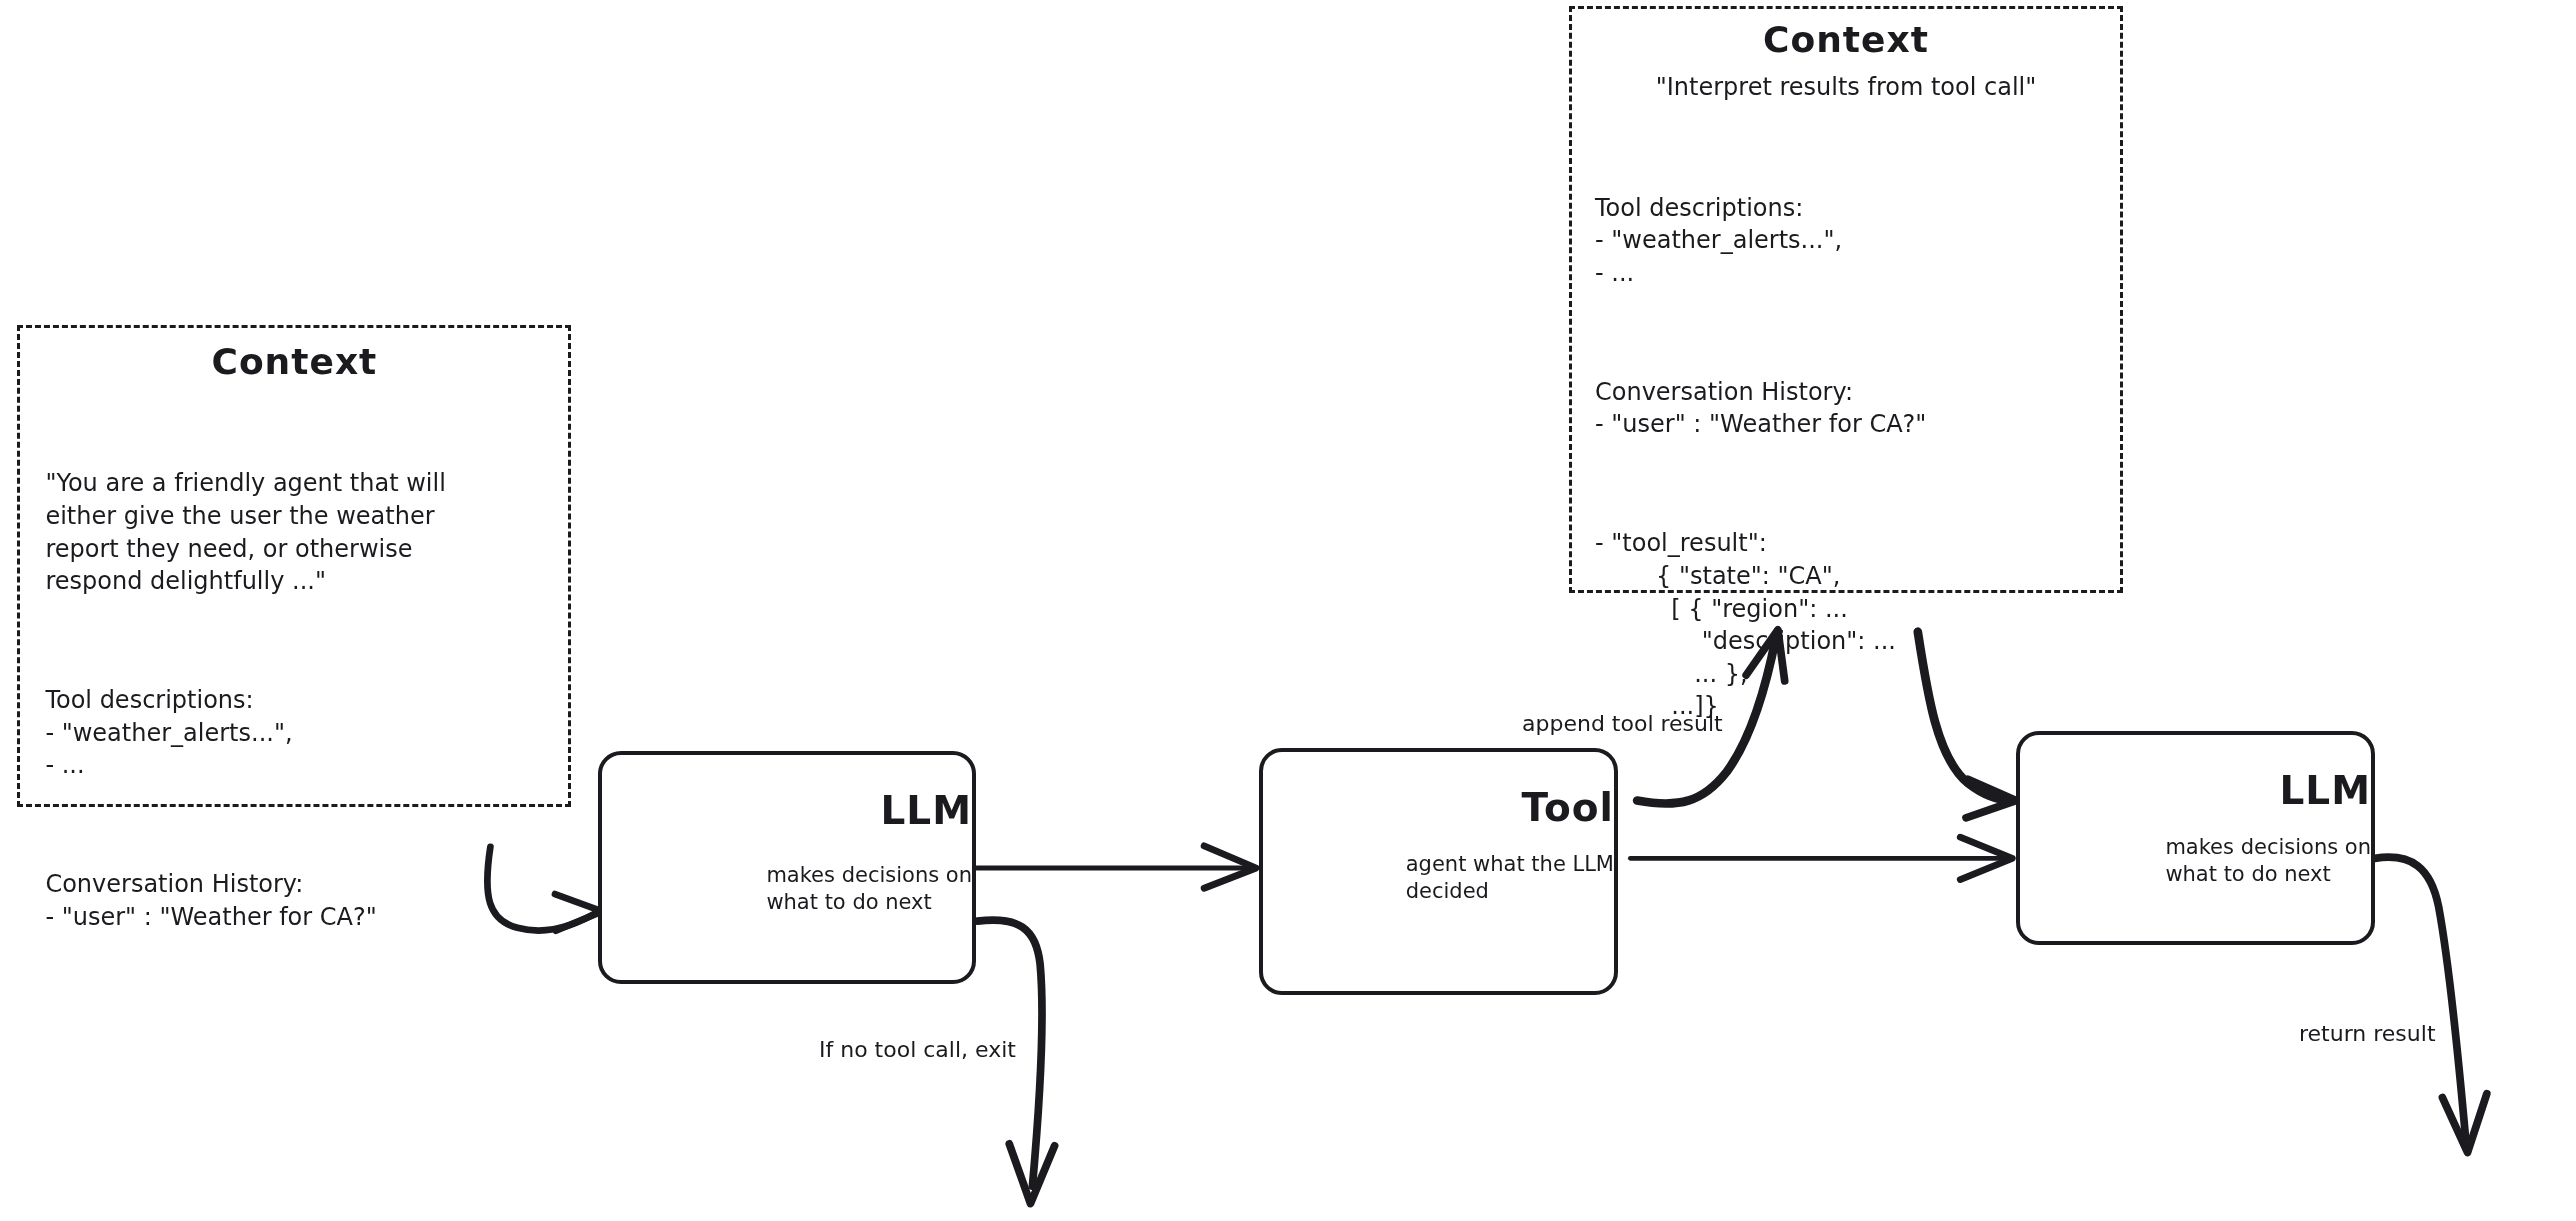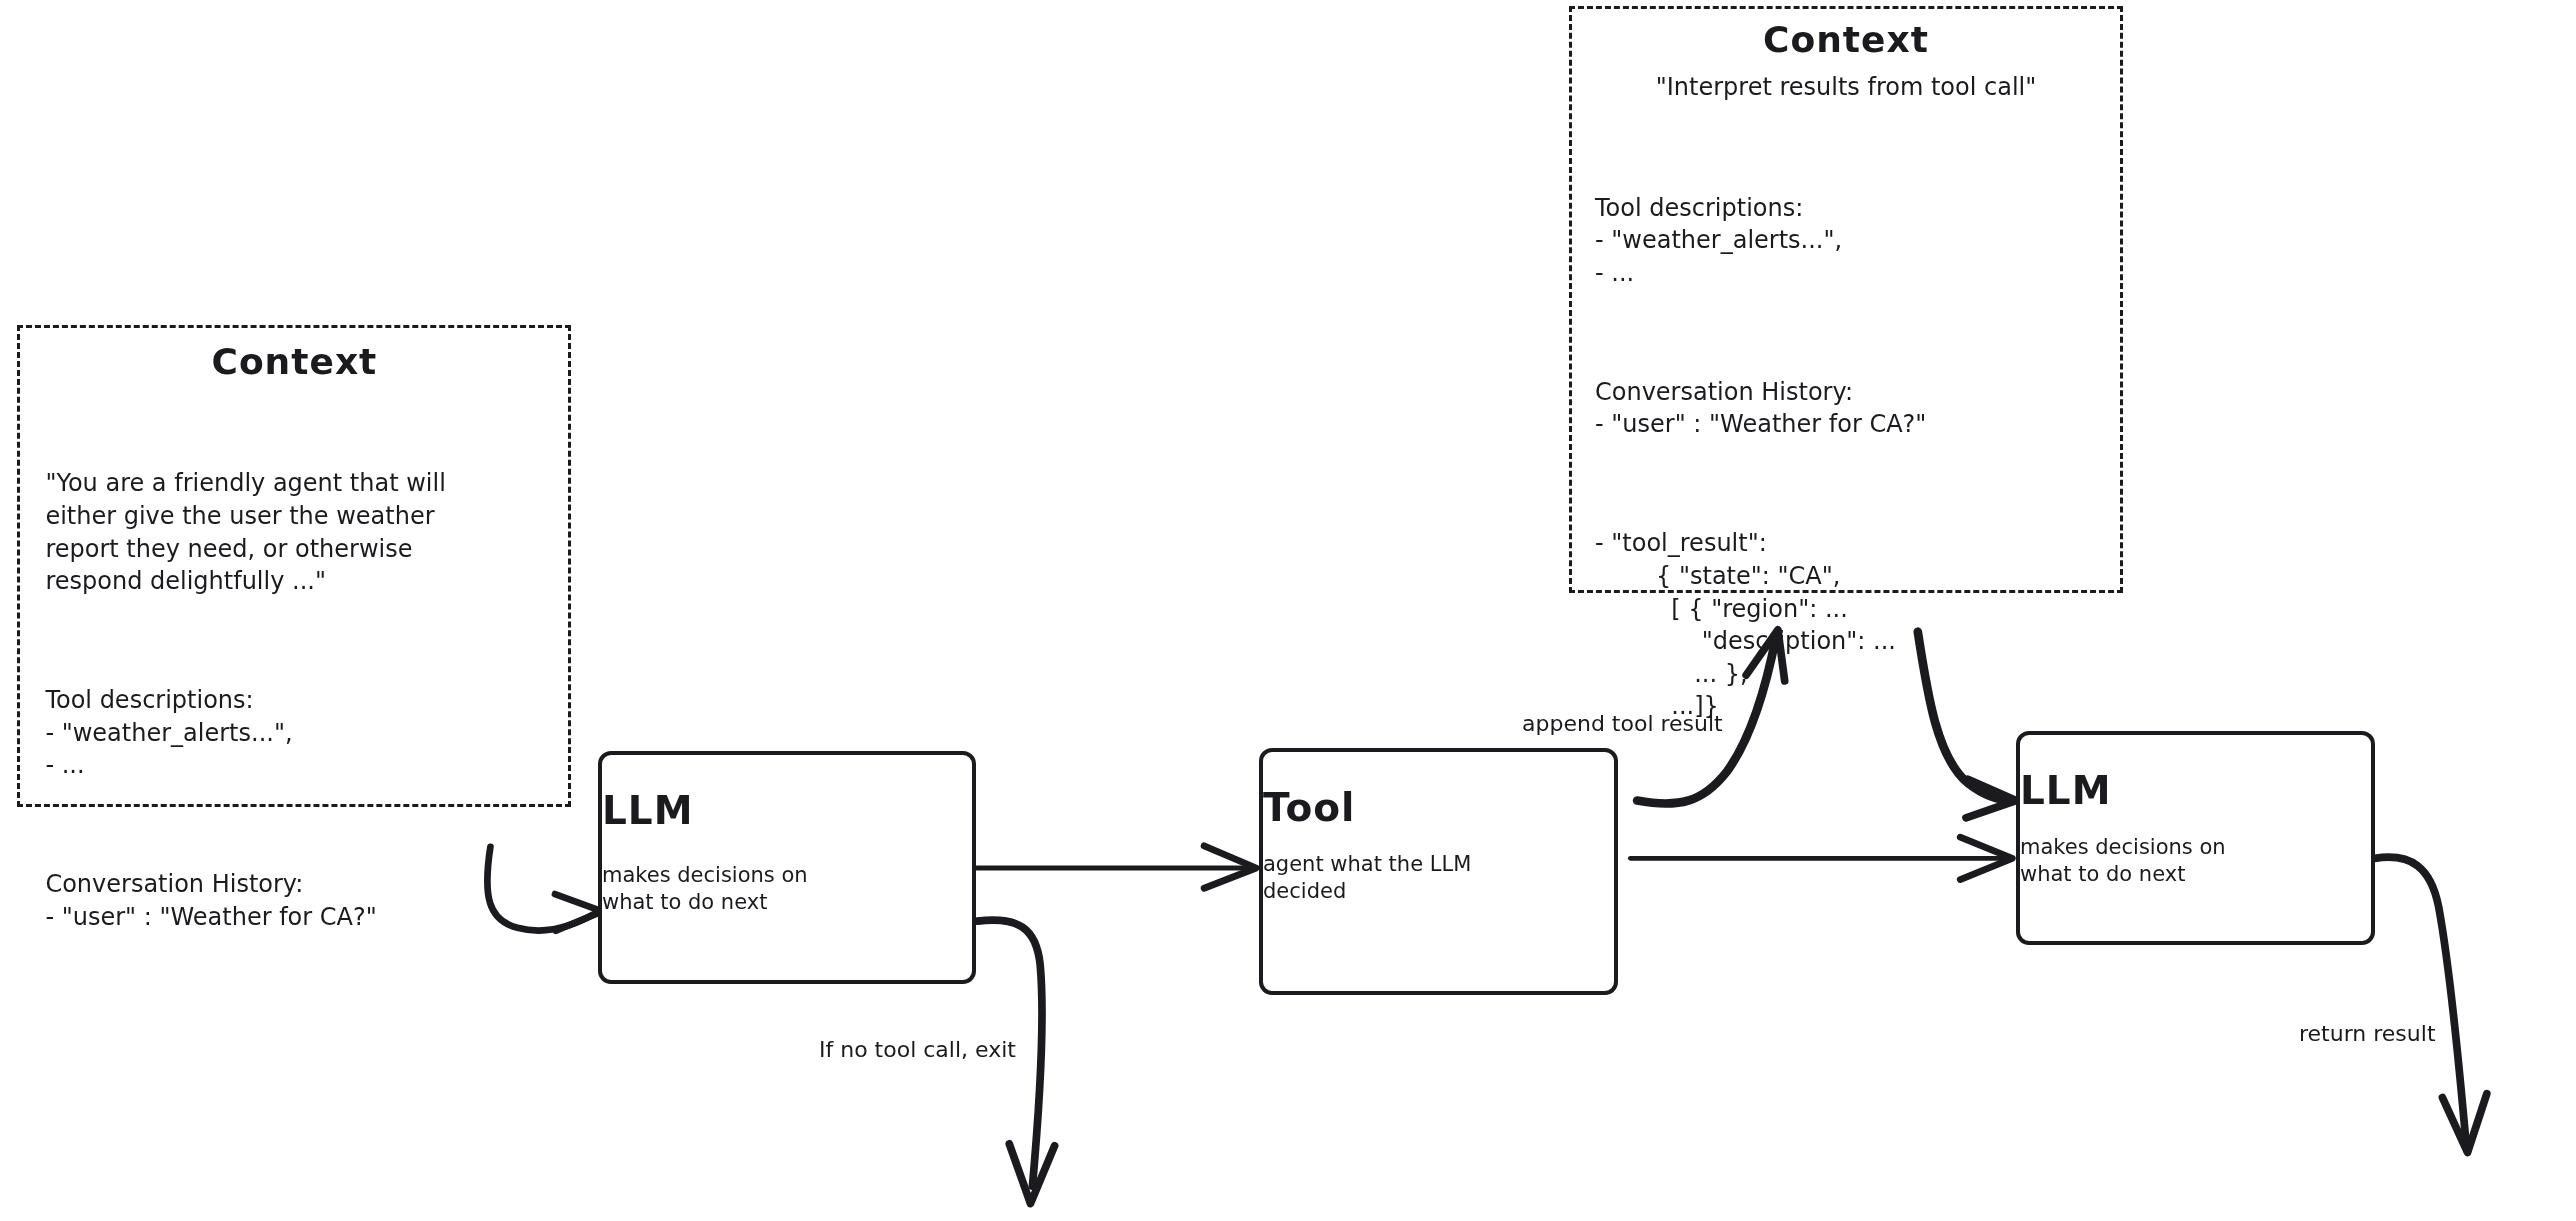--- a/index.html
+++ b/index.html
@@ -56,25 +56,25 @@
     font-size: 24px;
     margin: 0 0 25px 0;
   }
   #ctx-right .ctx-body { font-size: 24px; }
 
   
   .node {
     position: absolute;
     box-sizing: border-box;
     border: 4.8px solid #1b1b1f;
-    border-radius: 13px;
+    border-radius: 23px;
     background: #ffffff;
     display: flex;
     flex-direction: column;
-    align-items: flex-start;
+    align-items: flex-end;
     justify-content: flex-start;
   }
   .node-title {
     font-size: 39px;
     font-weight: 700;
     letter-spacing: 1px;
     margin-top: 33px;
   }
   .node-sub {
     font-size: 21px;

